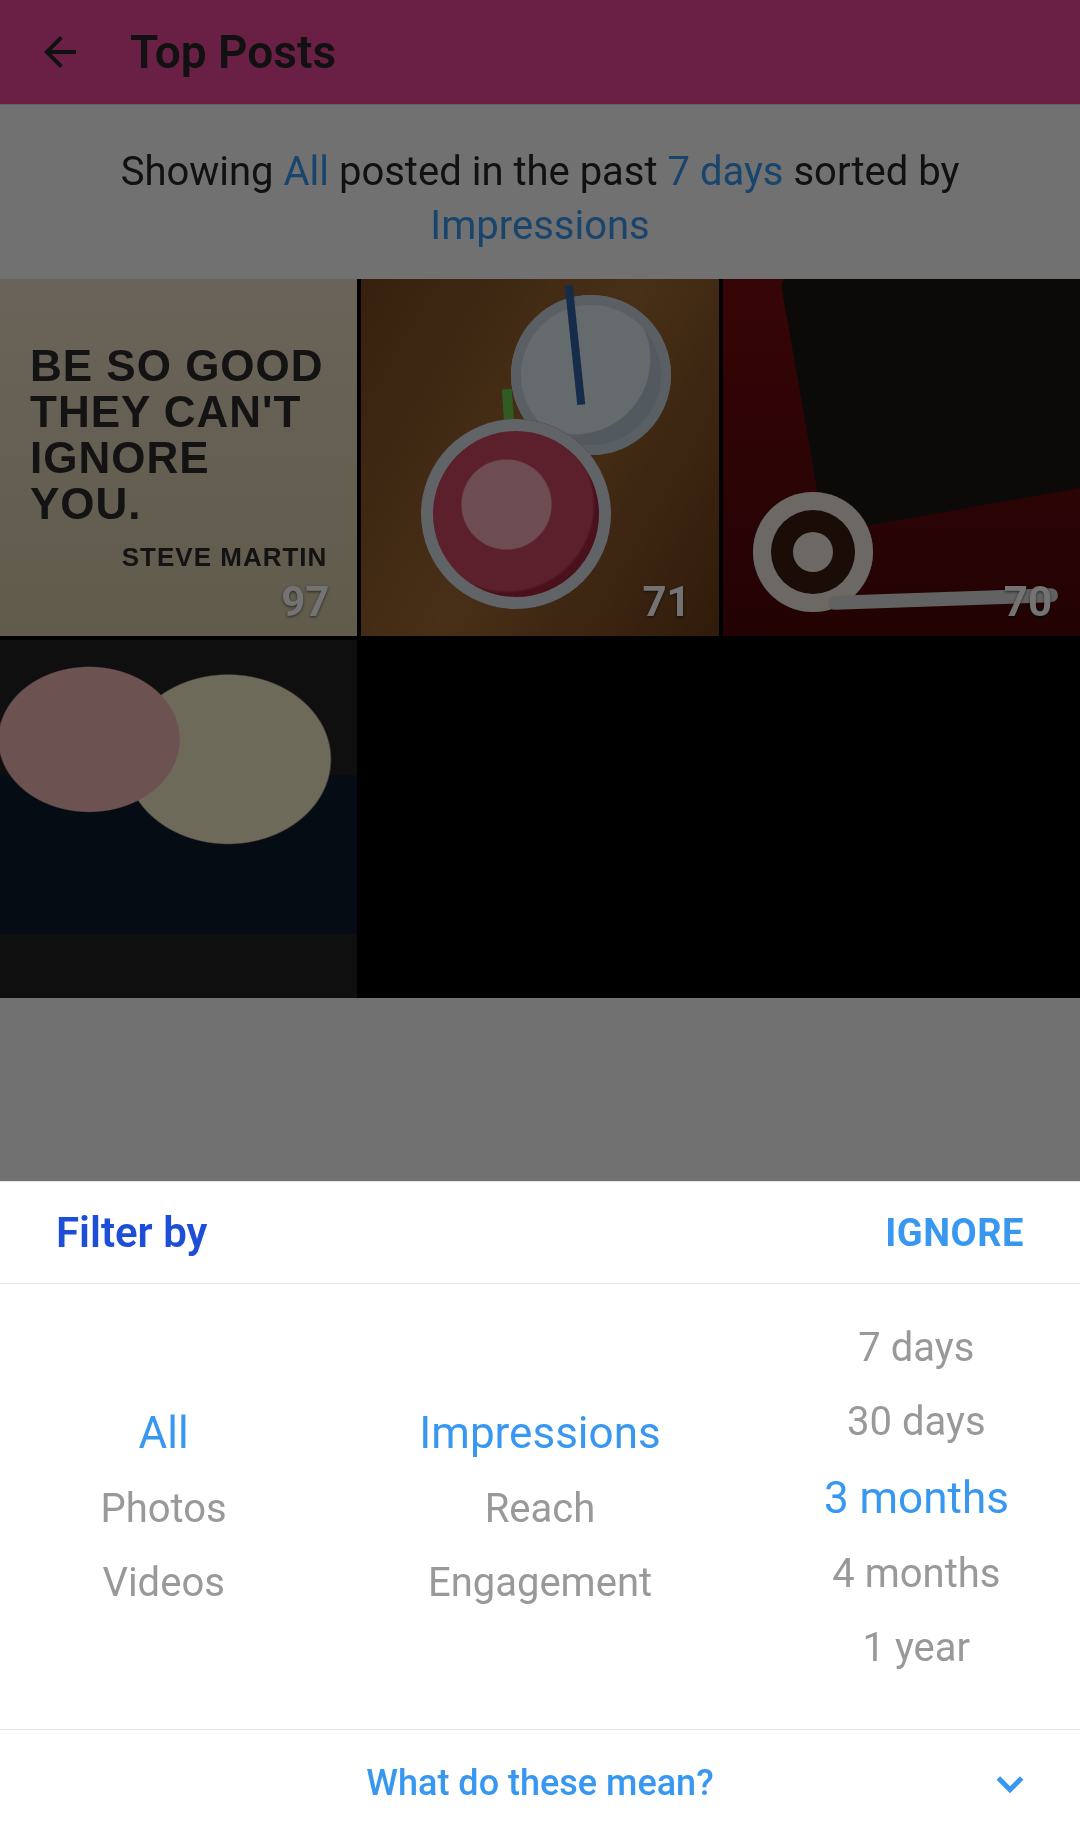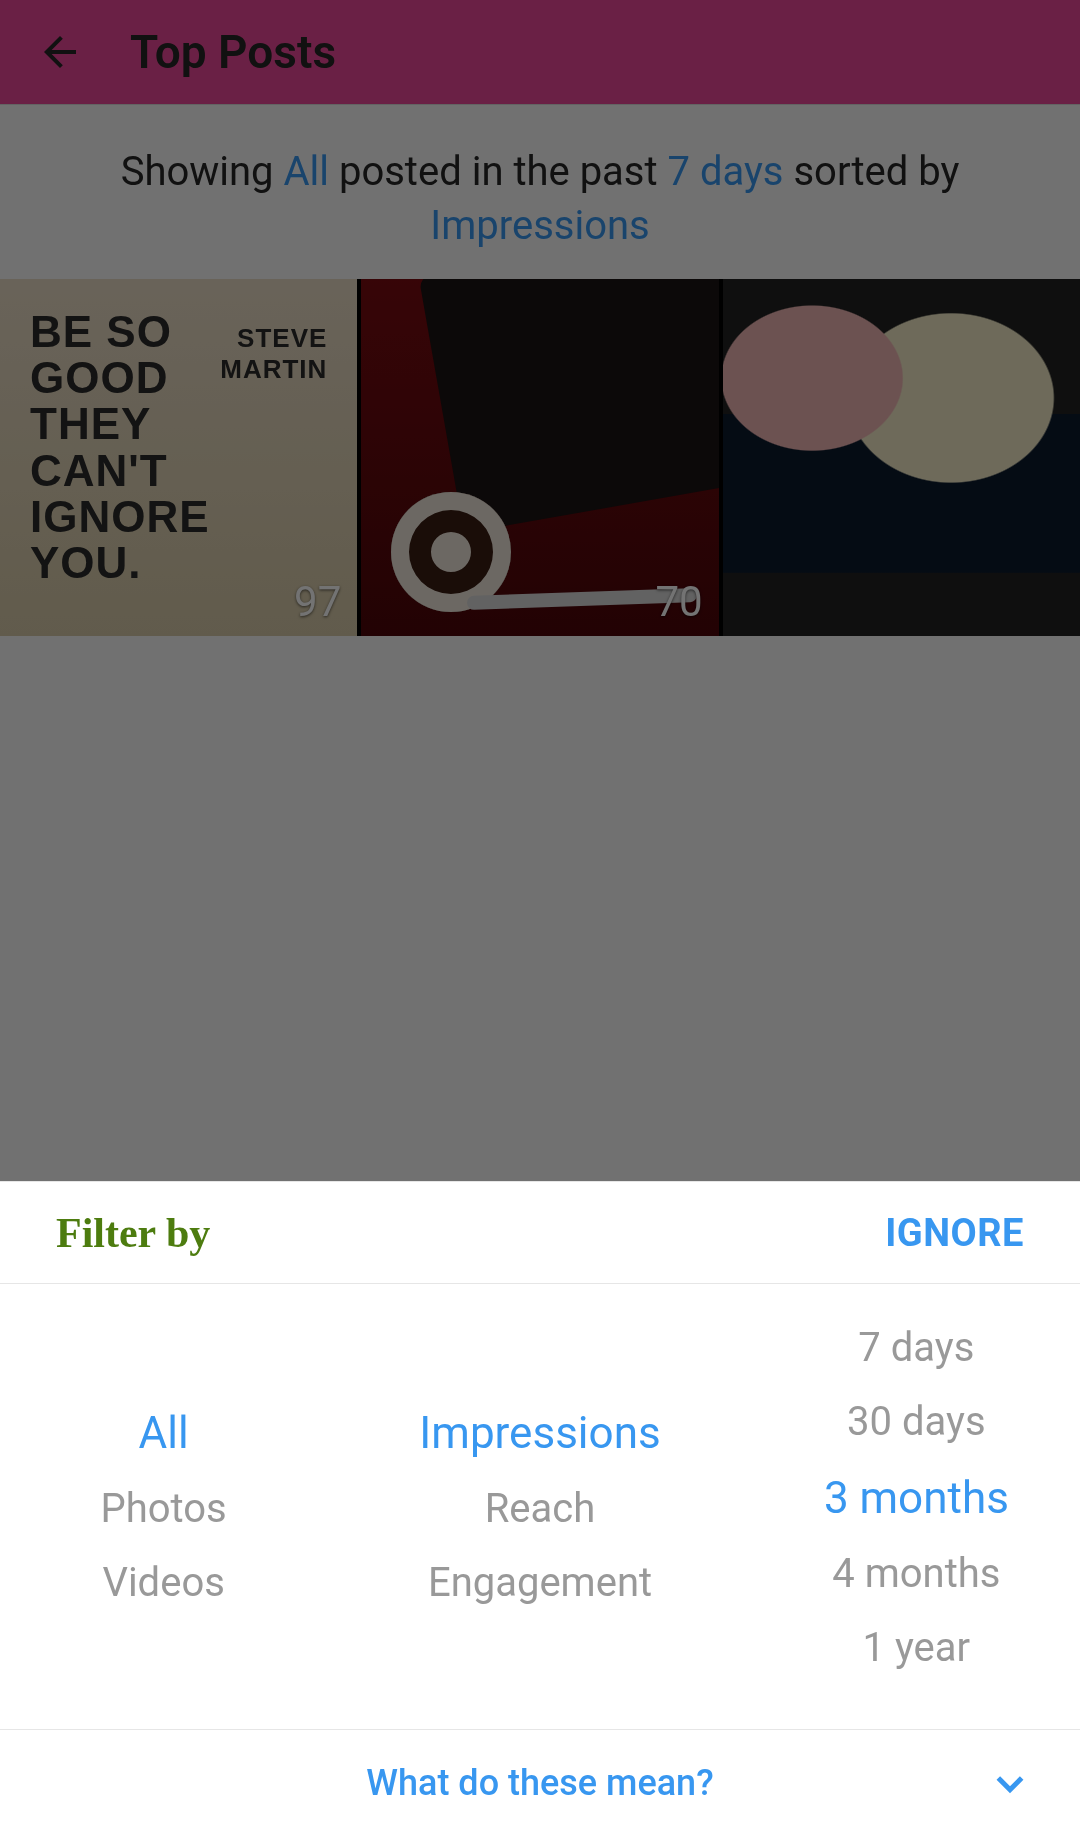--- a/index.html
+++ b/index.html
@@ -53,30 +53,30 @@
       background: #000;
     }
     .tile {
       position: relative;
       aspect-ratio: 1/1;
       background: #4a3a2a;
       overflow: hidden;
     }
     .tile .count {
       position: absolute;
-      right: 16px;
+      right: 28px;
       bottom: 10px;
       color: #fff;
       font-size: 42px;
-      font-weight: 400;
+      font-weight: 700;
       text-shadow: 0 1px 3px rgba(0,0,0,.6);
     }
 
     
-    .tile1 { background: linear-gradient(#e9dcc6,#d8cba9); display:flex; flex-direction:row; justify-content:center; padding:30px; }
+    .tile1 { background: linear-gradient(#e9dcc6,#d8cba9); display:flex; flex-direction:column; justify-content:center; padding:30px; }
     .tile1 .quote { font-family: Impact, "Arial Black", sans-serif; font-weight:900; font-size:44px; line-height:1.05; color:#2b2b2b; letter-spacing:1px; }
     .tile1 .attr { font-family: Impact, "Arial Black", sans-serif; font-weight:900; font-size:26px; color:#2b2b2b; text-align:right; margin-top:14px; letter-spacing:1px; }
 
     
     .tile2 { background: linear-gradient(120deg,#7a4a20,#a06a34,#6b3d18); }
     .tile2::before, .tile2::after { content:""; position:absolute; border-radius:50%; }
     .tile2::before { width:160px; height:160px; left:150px; top:16px; background: radial-gradient(circle at 40% 40%, #dfeaf2 0 55%, #b5c8d6 56% 100%); box-shadow: inset 0 0 0 10px #c6d2da; }
     .tile2::after  { width:190px; height:190px; left:60px; top:140px; background: radial-gradient(circle at 45% 45%, #f2a8b6 0 30%, #c94860 31% 58%, #a5253d 60% 100%); box-shadow: inset 0 0 0 12px #d5dde3; }
     .tile2 .straw1 { position:absolute; left:210px; top:6px; width:8px; height:120px; background:#2f62a5; transform:rotate(-6deg); }
     .tile2 .straw2 { position:absolute; left:146px; top:110px; width:10px; height:150px; background:#6acb4e; transform:rotate(-4deg); }
@@ -107,21 +107,21 @@
       box-shadow: 0 -1px 0 #e6e6e6;
     }
     .sheet-header {
       height: 102px;
       display: flex;
       align-items: center;
       justify-content: space-between;
       padding: 0 56px;
       border-bottom: 1px solid #e6e6e6;
     }
-    .sheet-title { font-size: 42px; font-weight: 600; color:#4d7c0f;font-family:Liberation Serif, serif; }
+    .sheet-title { font-size: 42px; font-weight: 600; color:#1d4ed8; }
     .apply-btn { font-size: 38px; font-weight: 700; color:#3897f0; letter-spacing: .5px; }
 
     .wheels {
       display: grid;
       grid-template-columns: 1fr 1.3fr 1fr;
       height: 446px;
       border-bottom: 1px solid #e6e6e6;
     }
     .wheel { position: relative; display:flex; flex-direction:column; justify-content:center; align-items:center; gap: 34px; }
     .wheel .opt { font-size: 40px; color:#999; line-height:1; }
@@ -157,20 +157,25 @@
   <div class="summary">
     <span>Showing </span><span class="hl">All</span><span> posted in the past </span><span class="hl">7 days</span><span> sorted by </span><br><span class="hl">Impressions</span>
   </div>
 
   <div class="grid">
     <div class="tile tile1">
       <div class="quote">BE SO GOOD THEY CAN'T IGNORE YOU.</div>
       <div class="attr">STEVE MARTIN</div>
       <div class="count">97</div>
     </div>
+    <div class="tile tile2">
+      <span class="straw1"></span>
+      <span class="straw2"></span>
+      <div class="count">71</div>
+    </div>
     <div class="tile tile3">
       <div class="laptop"></div>
       <div class="cup"></div>
       <div class="pen"></div>
       <div class="count">70</div>
     </div>
     <div class="tile tile4">
       <div class="gelato"></div>
       <div class="count"></div>
     </div>

